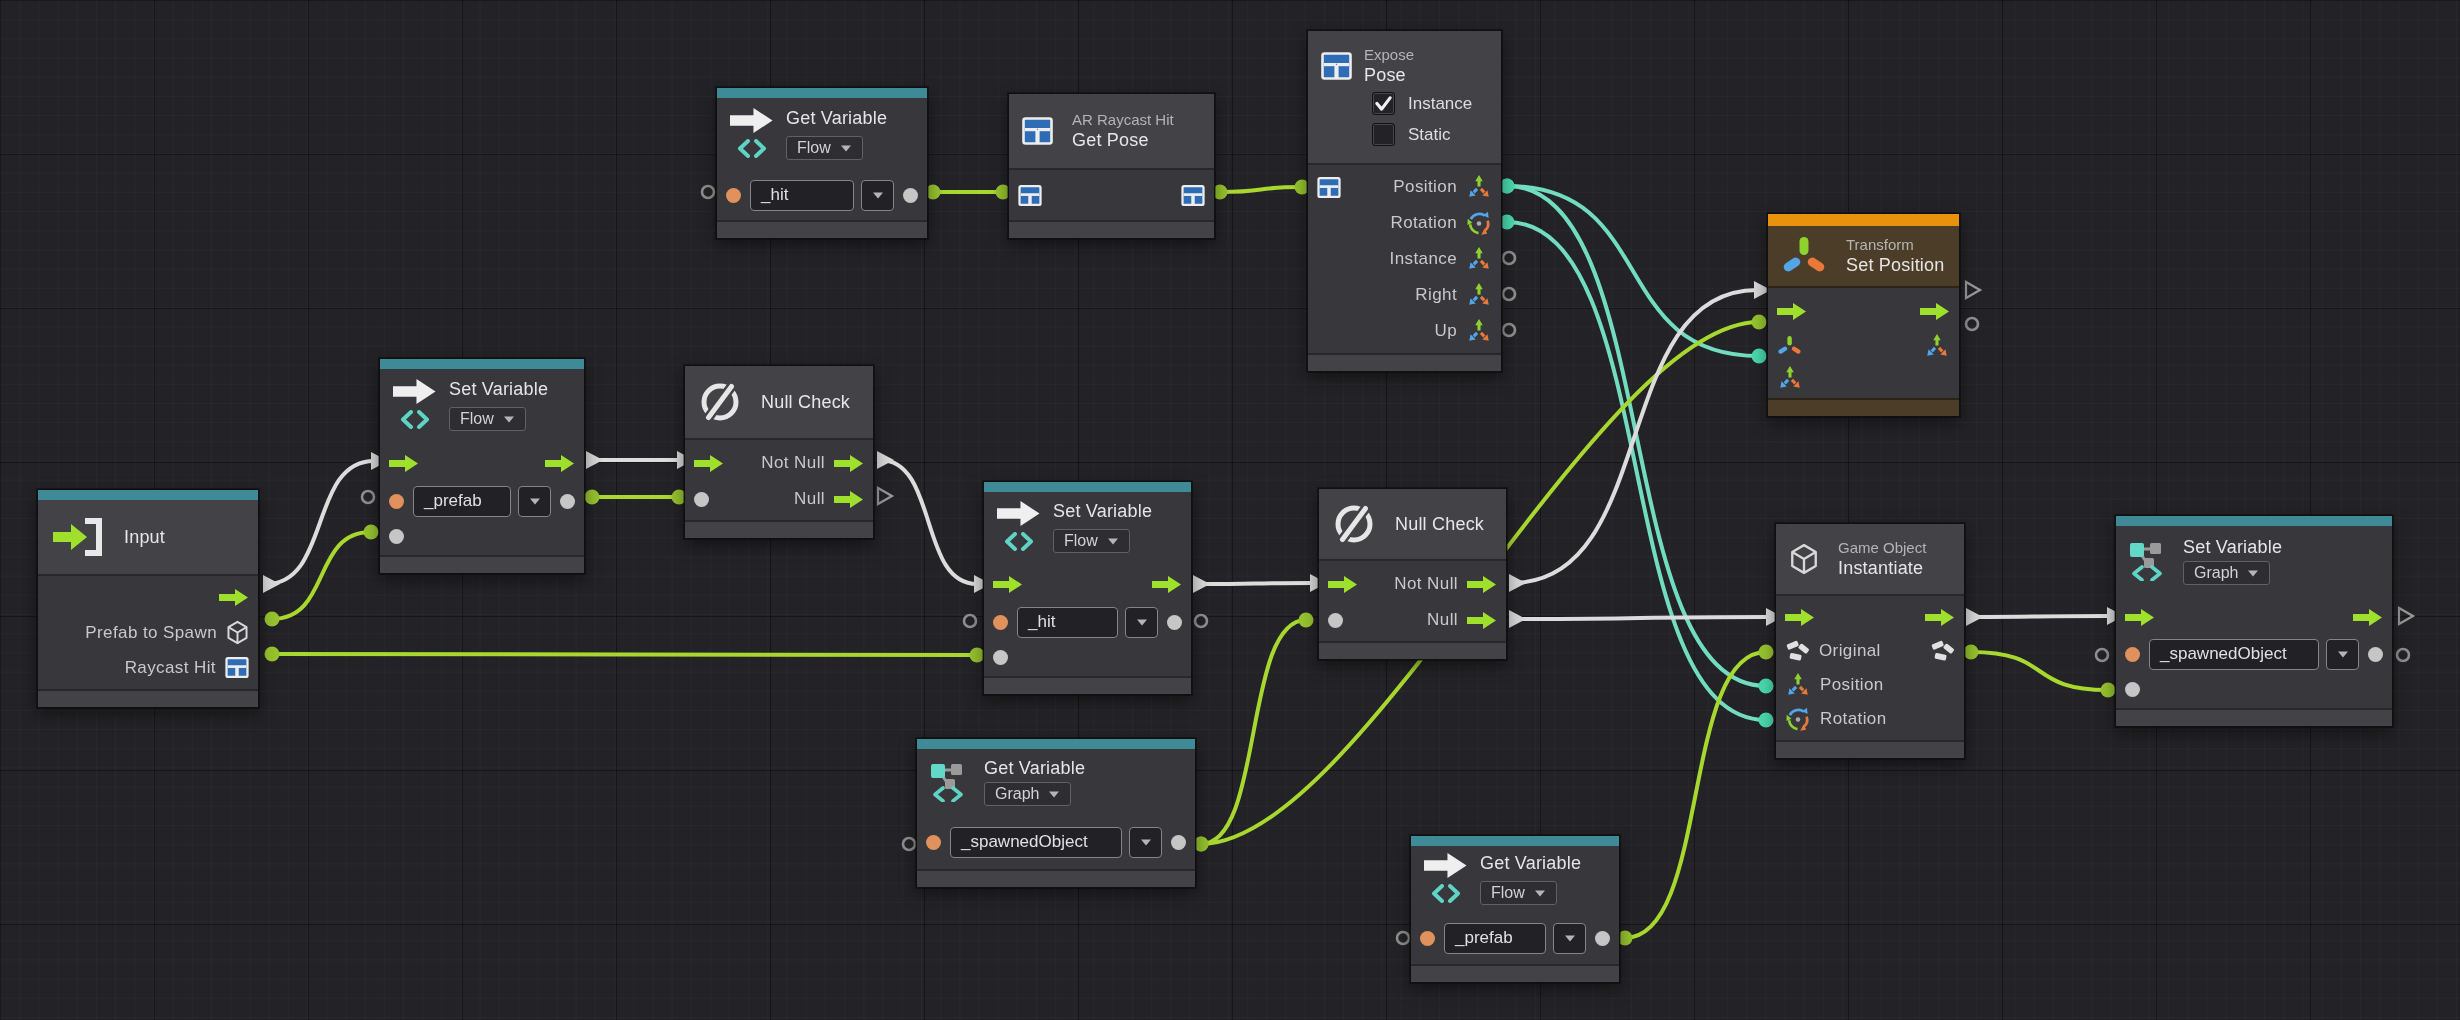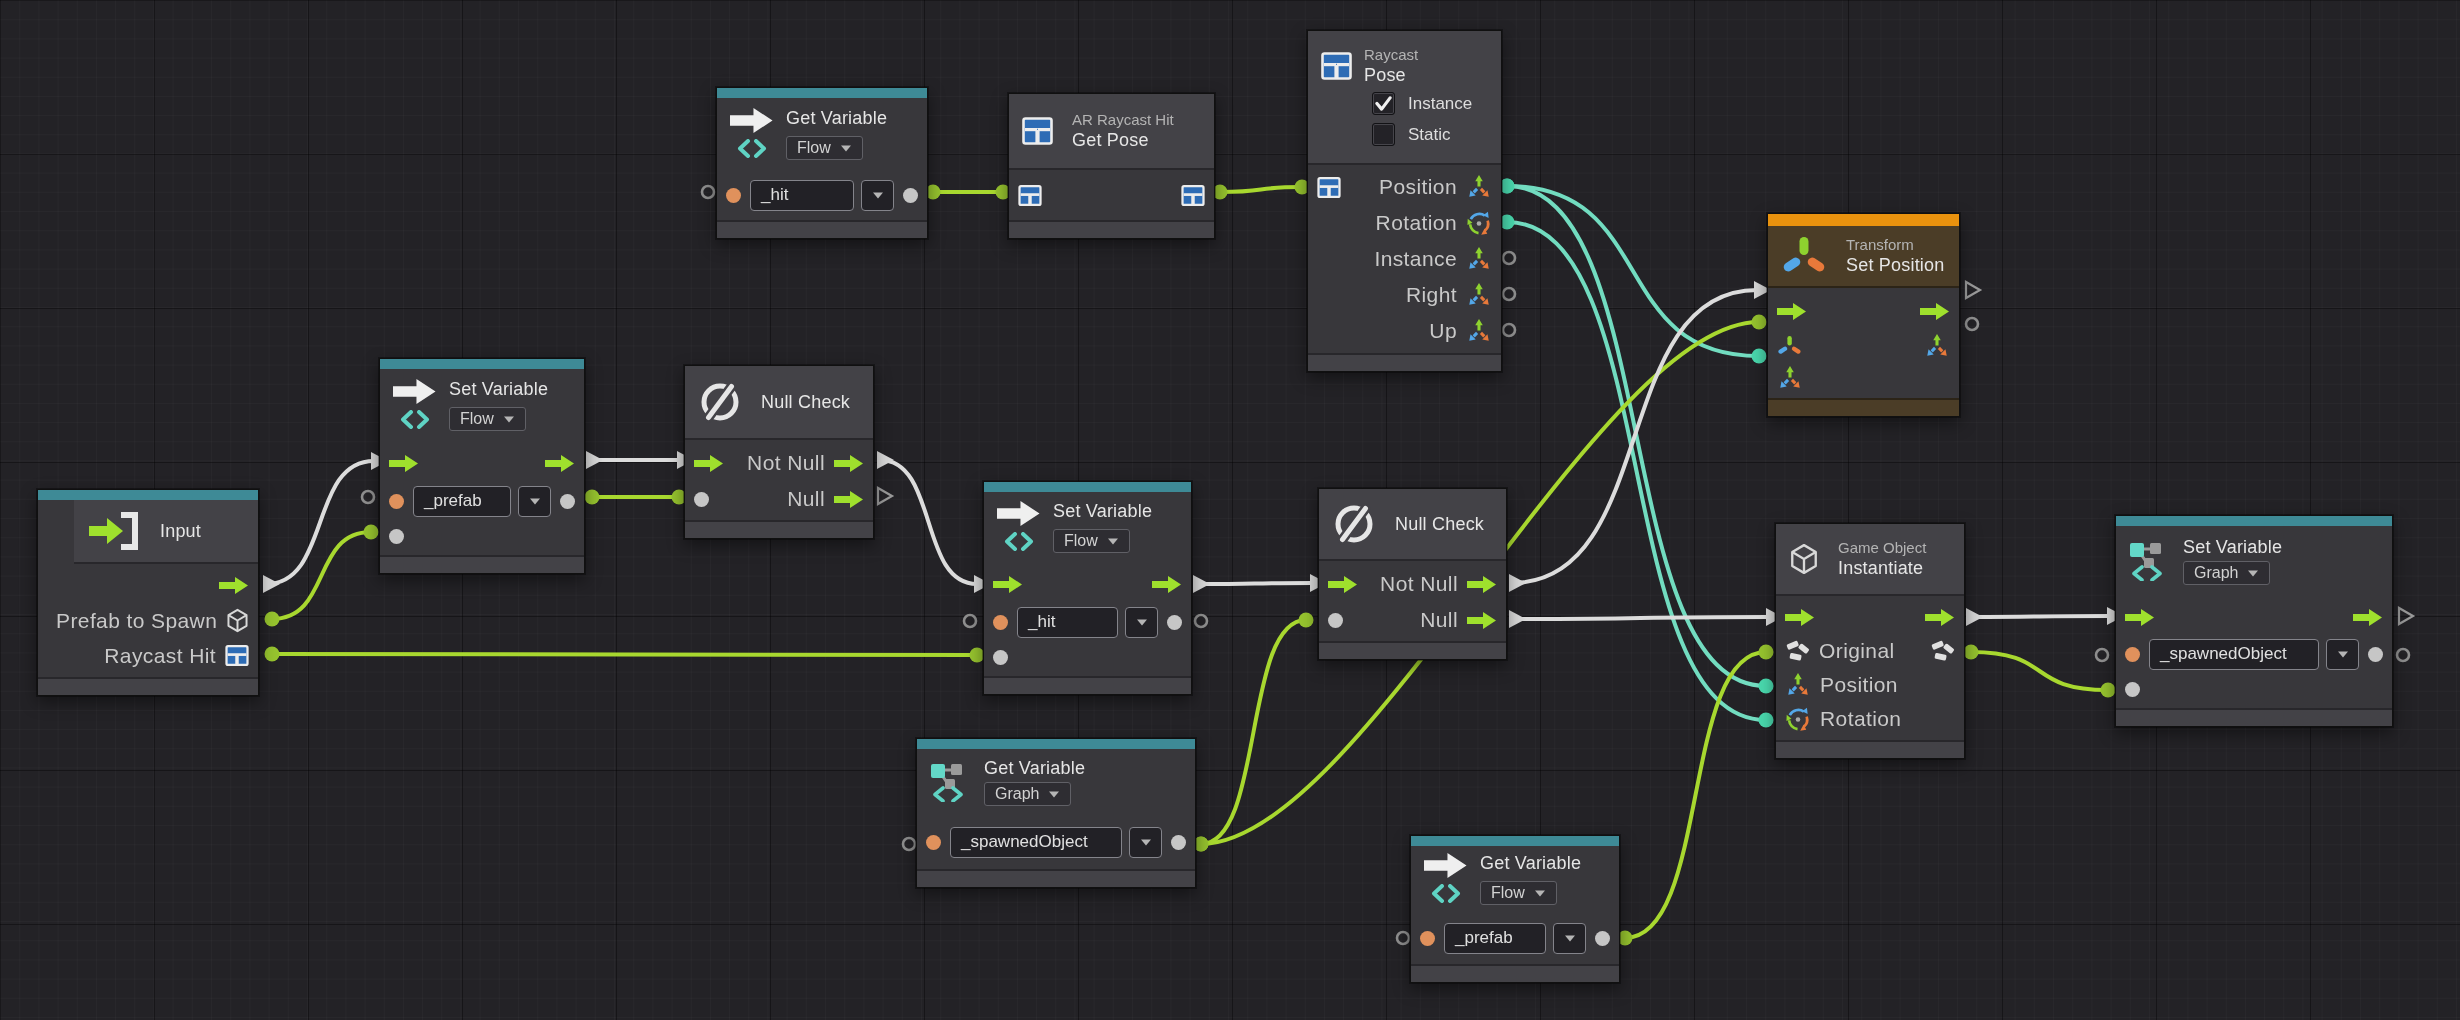--- a/index.html
+++ b/index.html
@@ -33,21 +33,21 @@
   .ftr { height: 18px; background: #434247; border-top: 2px solid #28272b; }
   .ftr.brown { background: #4b3d27; border-top-color: #2c2417; }
   .body { padding: 4px 0; }
   .row { display: flex; align-items: center; padding: 0 9px; gap: 9px; }
   .spacer { flex: 1; }
   .dot { width: 15px; height: 15px; border-radius: 50%; flex: none; }
   .d-or { background: #e0915c; }
   .d-gy { background: #c6c6c6; }
   .title { font-size: 18px; color: #e6e6e6; letter-spacing: .2px; white-space: nowrap; }
   .subtitle { font-size: 15px; color: #b4b4b4; white-space: nowrap; }
-  .plabel { font-size: 21px; color: #c9c9c9; letter-spacing: .4px; white-space: nowrap; }
+  .plabel { font-size: 17px; color: #c9c9c9; letter-spacing: .4px; white-space: nowrap; }
   .tcol { display: flex; flex-direction: column; justify-content: center; gap: 2px; }
   .vhdr { display: grid; grid-template-columns: auto 1fr; column-gap: 12px; row-gap: 3px; align-content: center; padding: 0 13px; }
   .vhdr .c-icon { justify-self: center; align-self: center; }
   .kindbtn { display: inline-flex; align-items: center; gap: 9px; background: #2e2d32; border: 1px solid #606066; border-radius: 3px; padding: 2px 10px; font-size: 16px; color: #d2d2d2; justify-self: start; }
   .vfield { display: flex; align-items: center; background: #222126; border: 1px solid #84848b; border-radius: 4px; height: 31px; padding: 0 10px; font-size: 17px; color: #e0e0e0; flex: 1; min-width: 0; overflow: hidden; white-space: nowrap; }
   .vdrop { display: flex; align-items: center; justify-content: center; background: #222126; border: 1px solid #84848b; border-radius: 4px; height: 31px; width: 33px; flex: none; margin-left: -2px; }
   .cbrow { display: flex; align-items: center; gap: 13px; padding: 4px 13px 4px 64px; }
   .cb { width: 23px; height: 23px; border-radius: 3px; background: #232227; border: 1px solid #121215; box-shadow: inset 0 0 0 1px #46454b; display: flex; align-items: center; justify-content: center; flex: none; }
   .cblabel { font-size: 17px; color: #dedede; }
   .ic { display: inline-flex; align-items: center; justify-content: center; flex: none; line-height: 0; }
@@ -126,21 +126,21 @@
       <circle cx="1972" cy="324" r="6" fill="none" stroke="#8f8f8f" stroke-width="2.6"></circle>
       <circle cx="909" cy="844" r="6" fill="none" stroke="#8f8f8f" stroke-width="2.6"></circle>
       <circle cx="1403" cy="938" r="6" fill="none" stroke="#8f8f8f" stroke-width="2.6"></circle>
       <circle cx="2102" cy="655" r="6" fill="none" stroke="#8f8f8f" stroke-width="2.6"></circle>
       <polygon points="2399,608 2399,624 2413,616" fill="none" stroke="#9a9a9a" stroke-width="2.2"></polygon>
       <circle cx="2403" cy="655" r="6" fill="none" stroke="#8f8f8f" stroke-width="2.6"></circle>
     </svg>
 
   <div class="node" style="left:37px;top:489px;width:222px;">
     <div class="strip teal"></div>
-    <div class="hdr" style="height:64px;margin-left:36px;">
+    <div class="hdr" style="height:76px;">
       <i class="ic">
           <svg width="54" height="38" viewBox="0 0 54 38">
             <path d="M34 3h14v32H34" stroke="#e8e8e8" stroke-width="6" fill="none"></path>
             <path d="M2 14h18V6l16 13-16 13v-8H2z" fill="#9fe02d"></path>
           </svg>
         </i>
       <span class="title">Input</span>
     </div>
     <div class="body">
       <div class="row" style="height:35px;">
@@ -354,21 +354,21 @@
       <div style="display:flex;align-items:center;gap:12px;padding:2px 13px;">
         <i class="ic">
             <svg width="31" height="28" viewBox="0 0 31 28">
               <rect x="1.5" y="1.5" width="28" height="25" rx="2" fill="#2e6cb5" stroke="#ededed" stroke-width="2.6"></rect>
               <rect x="3" y="11" width="25" height="3.2" fill="#ededed"></rect>
               <rect x="13.4" y="13" width="4.2" height="13" fill="#ededed"></rect>
               <rect x="15" y="11.8" width="1" height="1" fill="#2e6cb5"></rect>
             </svg>
           </i>
         <span class="tcol">
-          <span class="subtitle">Raycast</span>
+          <span class="subtitle">Expose</span>
           <span class="title">Pose</span>
         </span>
       </div>
       <div class="cbrow">
         <span class="cb">
             <i class="ic">
               <svg width="17" height="15" viewBox="0 0 18 16">
                 <path d="M2 8l5 6L16 2" stroke="#f0f0f0" stroke-width="3.4" fill="none" stroke-linecap="round" stroke-linejoin="round"></path>
               </svg>
             </i>

